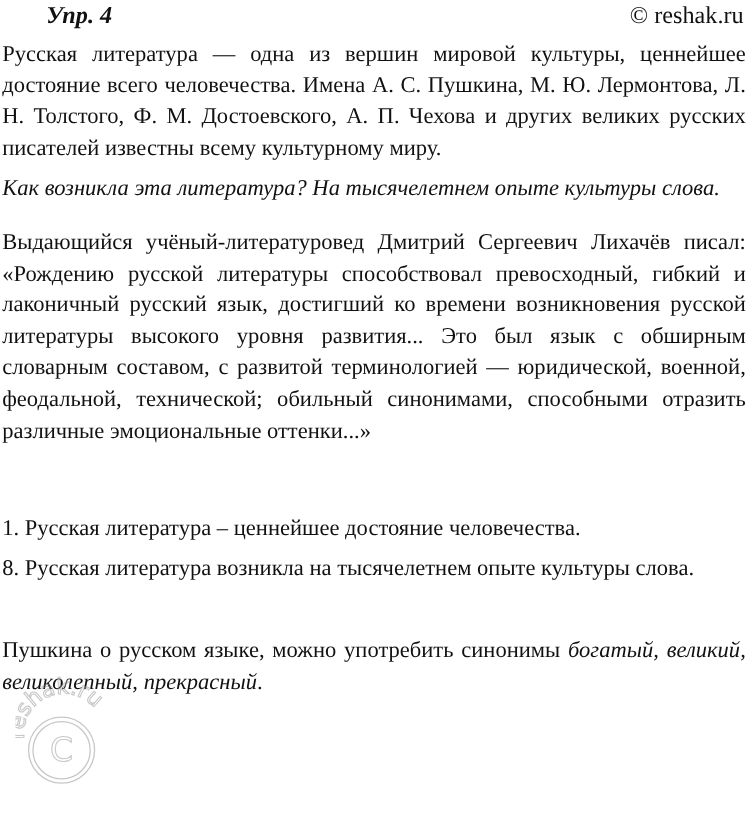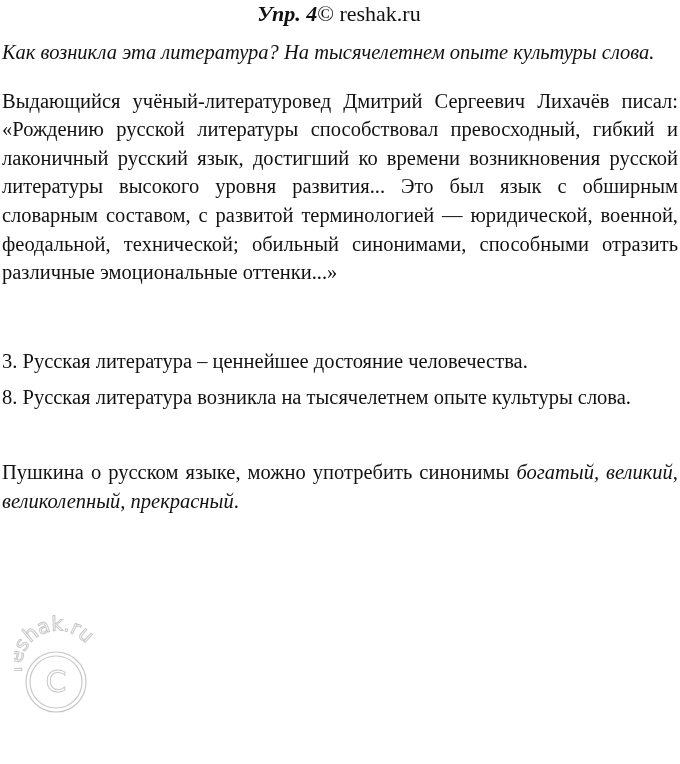--- a/index.html
+++ b/index.html
@@ -16,26 +16,27 @@
       color: #111111;
     }
     .page {
       position: absolute;
       left: 2px;
       top: 0;
       width: 676px;
     }
     .header {
       display: flex;
-      justify-content: center;
+      justify-content: space-between;
       align-items: baseline;
       height: 30px;
       font-size: 21px;
       line-height: 28px;
       margin-top: 0px;
+      margin-left: 40px;
     }
     .ex-title {
       font-weight: bold;
       font-style: italic;
       font-size: 22px;
     }
     .copyright {
       font-size: 22px;
       margin-right: 2px;
     }
@@ -67,25 +68,26 @@
   </style>
 </head>
 <body>
 
 <div class="page">
   <div class="header">
     <span class="ex-title">Упр. 4</span>
     <span class="copyright">© reshak.ru</span>
   </div>
 
+  <p class="para1">Русская литература — одна из вершин мировой культуры, ценнейшее достояние всего человечества. Имена А. С. Пушкина, М. Ю. Лермонтова, Л. Н. Толстого, Ф. М. Достоевского, А. П. Чехова и других великих русских писателей известны всему культурному миру.</p>
   <p class="para2 last-left">Как возникла эта литература? На тысячелетнем опыте культуры слова.</p>
   <p class="para3">Выдающийся учёный-литературовед Дмитрий Сергеевич Лихачёв писал: «Рождению русской литературы способствовал превосходный, гибкий и лаконичный русский язык, достигший ко времени возникновения русской литературы высокого уровня развития... Это был язык с обширным словарным составом, с развитой терминологией — юридической, военной, феодальной, технической; обильный синонимами, способными отразить различные эмоциональные оттенки...»</p>
 
   <div class="answers">
-    <p>3. Русская литература – ценнейшее достояние человечества.</p>
+    <p>1. Русская литература – ценнейшее достояние человечества.</p>
     <p>8. Русская литература возникла на тысячелетнем опыте культуры слова.</p>
   </div>
 
   <p class="synonyms1"><span>Пушкина о русском языке, можно употребить синонимы </span><em>богатый, великий, великолепный, прекрасный</em><span>.</span></p>
 
 </div>
 
 <div class="watermark">
   <svg width="110" height="110" viewBox="0 0 110 110">
     <circle cx="42" cy="70" r="30" fill="none" stroke="#9a9a9a" stroke-width="1.2"></circle>

